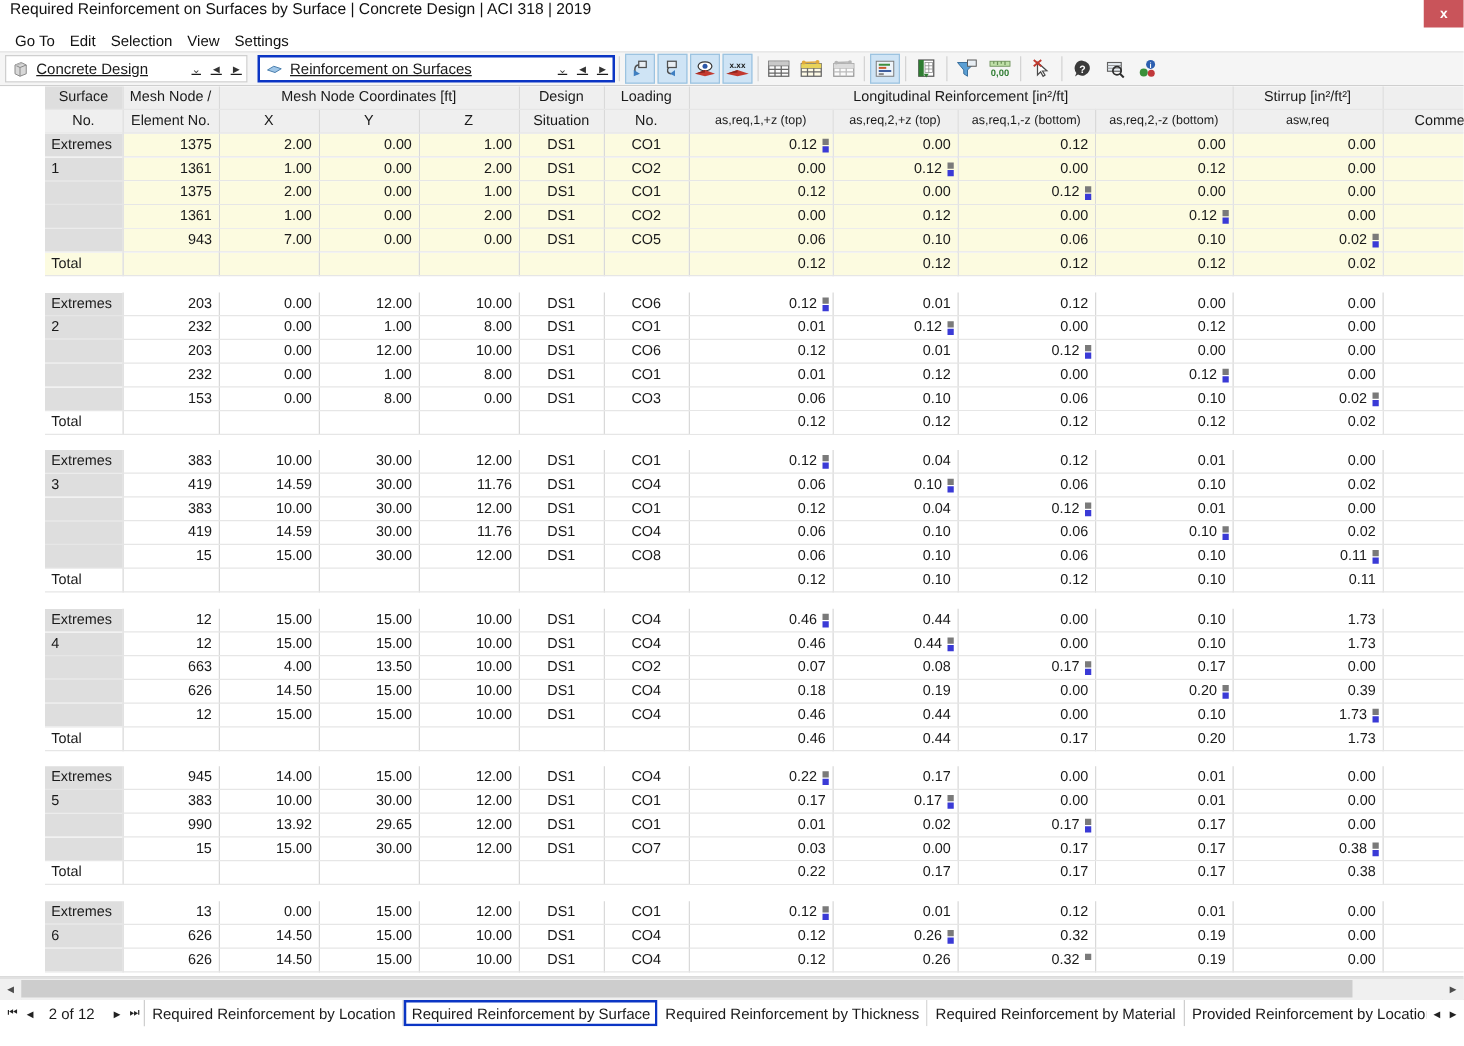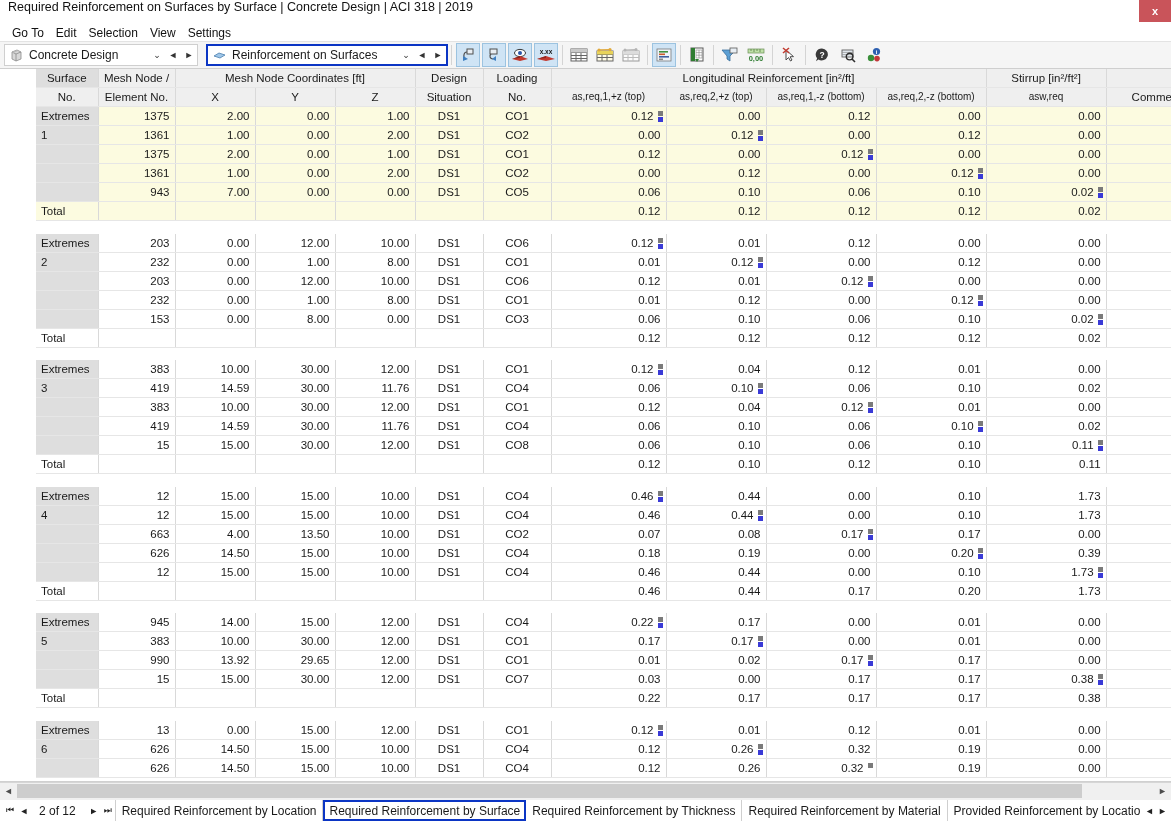--- a/index.html
+++ b/index.html
@@ -58,32 +58,33 @@
 
   
   .toolbar {
     height: 28px;
     background: #f5f5f5;
     border-top: 1px solid #e3e3e3;
     border-bottom: 1px solid #cfcfcf;
     display: flex;
     align-items: center;
     gap: 0;
+    text-decoration: underline;
   }
   .combo {
     display: flex; align-items: center;
     height: 22px;
     margin-left: 4px;
     background: #ffffff;
     border: 1px solid #cfcfcf;
     position: relative;
   }
   .combo.first { width: 194px; }
   .combo.second {
-    width: 242px;
+    width: 286px;
     margin-left: 8px;
     border: 2px solid #0b35c4;
     background: #ffffff;
   }
   .combo-ico { width: 22px; display:flex; align-items:center; justify-content:center; }
   .combo-label {
     flex: 1;
     font-size: 12px;
     padding-left: 2px;
     white-space: nowrap; overflow: hidden;

